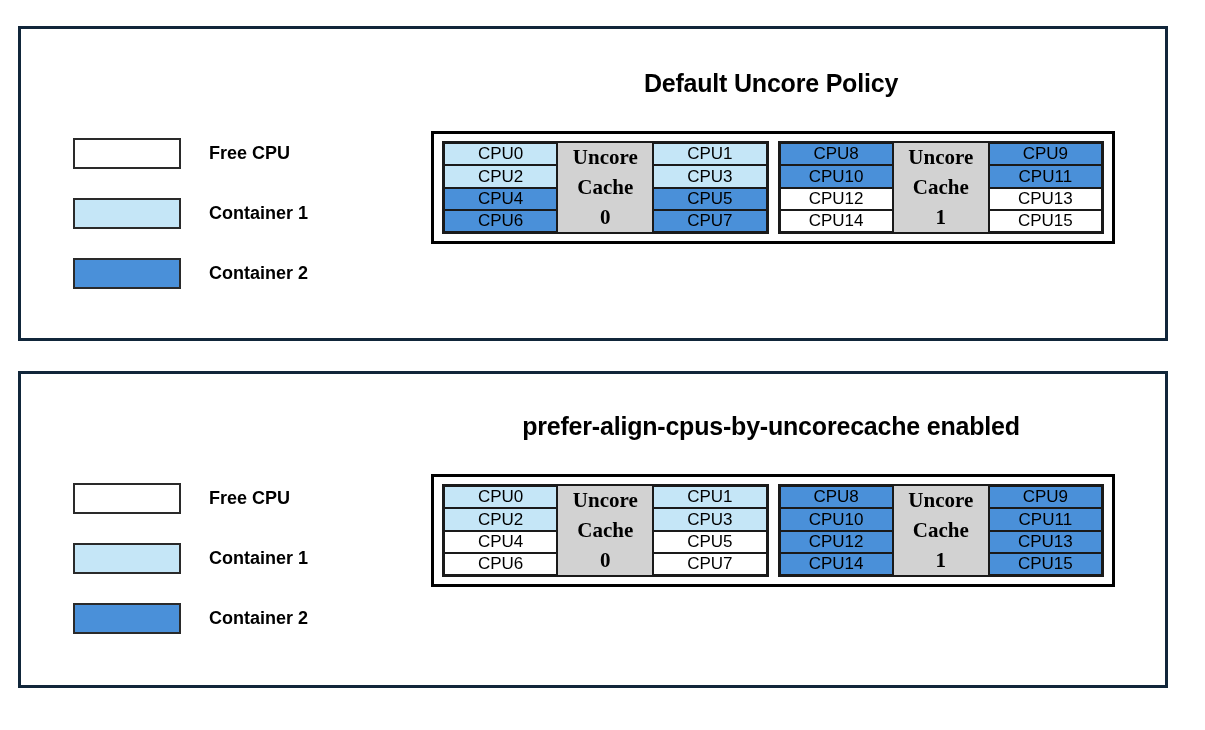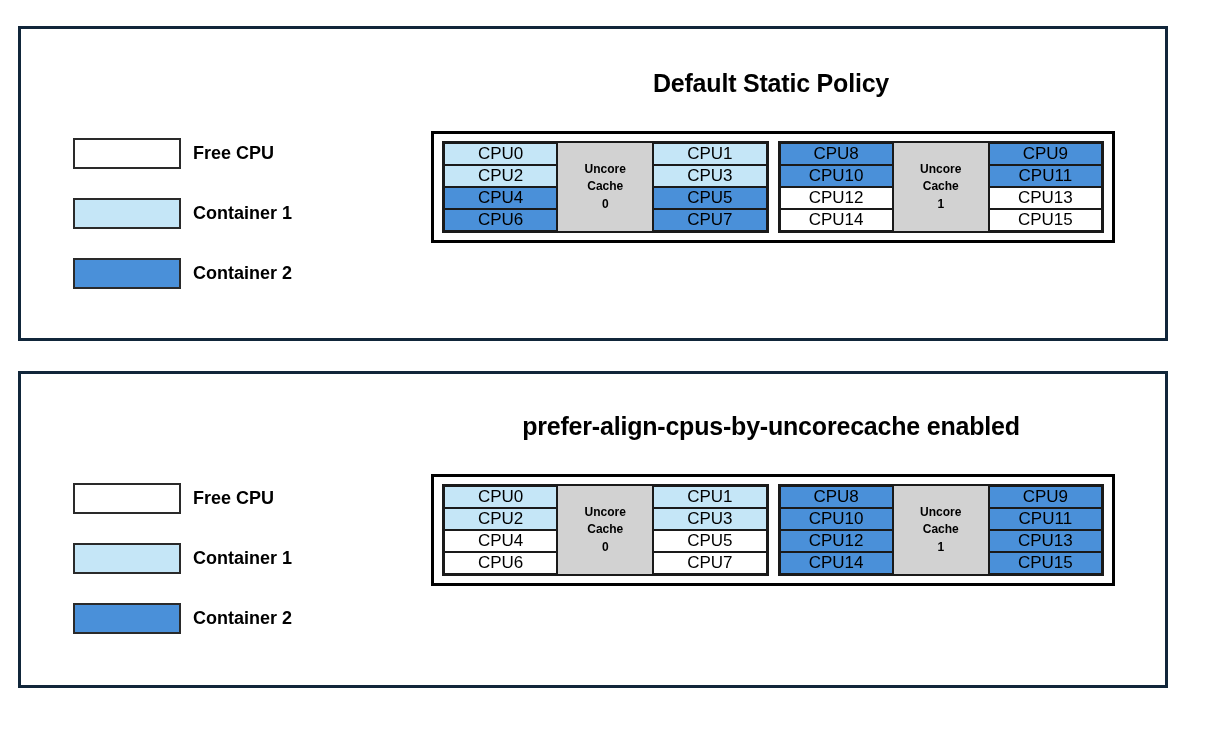--- a/index.html
+++ b/index.html
@@ -55,21 +55,21 @@
     height: 60px;
   }
   .legend-swatch {
     width: 108px;
     height: 31px;
     border: 2px solid #2a2a2a;
     box-sizing: border-box;
     flex: none;
   }
   .legend-label {
-    margin-left: 12px;
+    margin-left: 28px;
     font-size: 18px;
     font-weight: bold;
     color: #000000;
     white-space: nowrap;
   }
 
   
   .diagram {
     position: absolute;
     left: 410px;
@@ -112,34 +112,35 @@
   }
   .cache-box {
     flex: 0 0 94px;
     background: #d2d2d2;
     border-left: 1px solid #1a1a1a;
     border-right: 1px solid #1a1a1a;
     display: flex;
     flex-direction: column;
     align-items: center;
     justify-content: center;
-    font-size: 12px;
+    font-size: 21px;
     font-weight: bold;
     color: #000000;
     line-height: 1.42;
     text-align: center;
+    font-family: Liberation Serif, serif;
   }
   .cache-box span { display: block; }
 </style>
 </head>
 <body>
 
 <div class="panel" id="panel-top">
 
-  <div class="panel-title">Default Static Policy</div>
+  <div class="panel-title">Default Uncore Policy</div>
 
   <div class="legend">
     <div class="legend-row">
       <div class="legend-swatch" style="background-color: rgb(255, 255, 255);"></div>
       <div class="legend-label">Free CPU</div>
     </div>
     <div class="legend-row">
       <div class="legend-swatch" style="background-color: rgb(197, 230, 247);"></div>
       <div class="legend-label">Container 1</div>
     </div>

